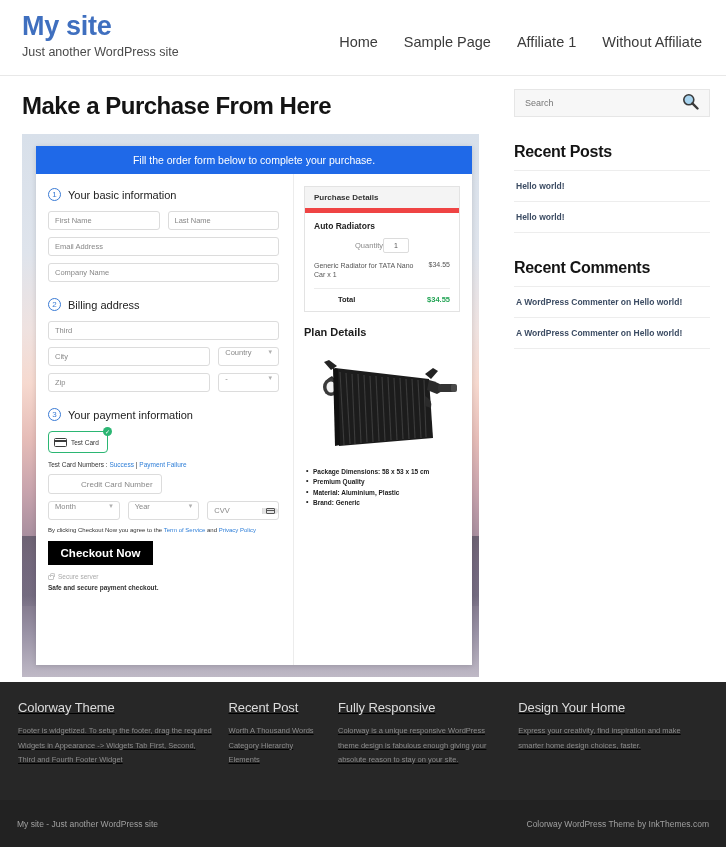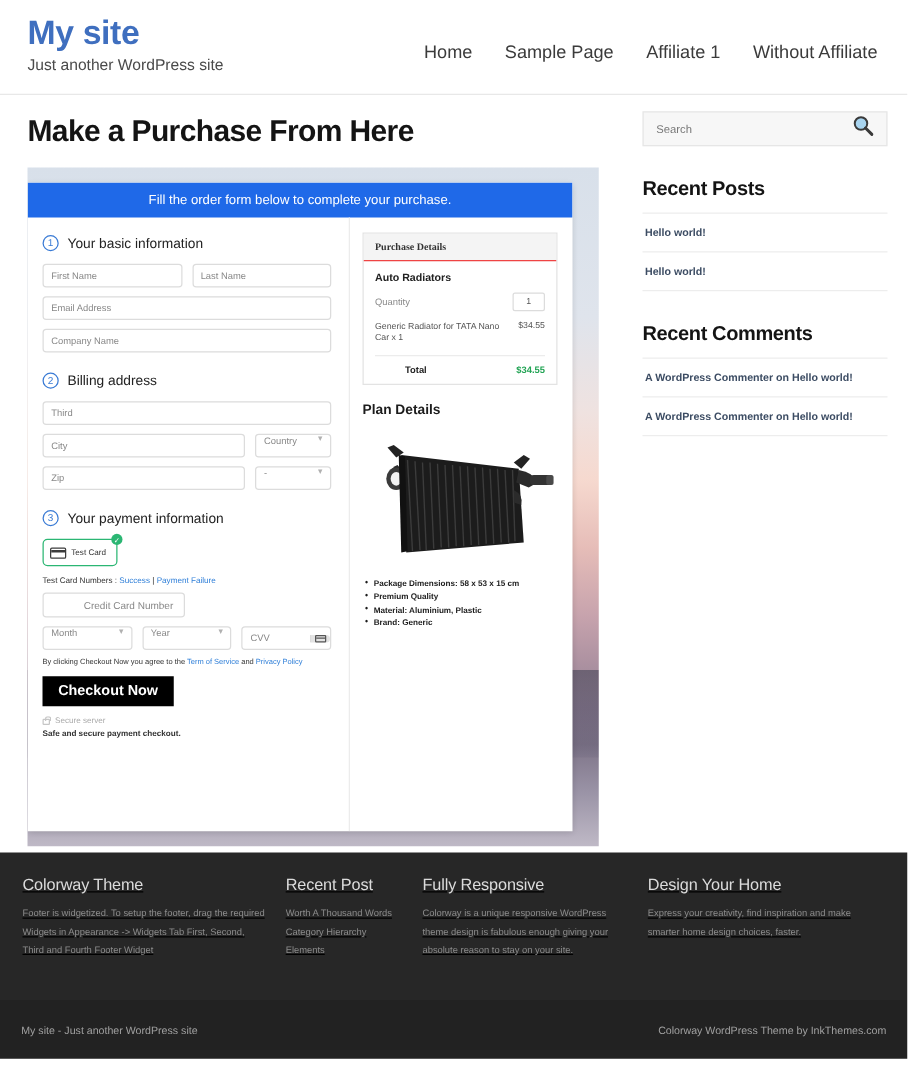--- a/index.html
+++ b/index.html
@@ -90,21 +90,21 @@
     
     content: "";
     position: absolute;
     left: 0; right: 0;
     top: 74%;
     height: 13%;
     background: linear-gradient(to bottom, rgba(60,62,80,0.55), rgba(90,85,110,0.15));
   }
   .purchase-card {
     position: absolute;
-    left: 0; top: 12px;
+    left: 14px; top: 12px;
     width: 436px;
     height: 519px;
     background: #ffffff;
     box-shadow: 0 1px 5px rgba(0,0,0,0.14);
     overflow: hidden;
   }
   .order-banner {
     height: 28px;
     background: #1f69e8;
     color: #ffffff;
@@ -261,27 +261,26 @@
     border: 1px solid #e3e3e3;
     background: #fff;
     margin-bottom: 14px;
   }
   .pd-head {
     background: #f4f4f4;
     padding: 6px 9px;
     font-size: 8px;
     font-weight: bold;
     color: #333;
-    border-bottom: 1px solid #ef4444;
-    font-family: Liberation Serif, serif;
+    border-bottom: 5px solid #ef4444;
   }
   .pd-body { padding: 8px 9px 7px 9px; }
   .pd-product { font-size: 8.5px; font-weight: bold; color: #222; margin-bottom: 7px; }
   .pd-qty-row {
-    display: flex; align-items: center; justify-content: space-between;
+    display: flex; align-items: center; justify-content: center;
     margin-bottom: 8px;
   }
   .pd-qty-label { font-size: 7.5px; color: #8a8a8a; }
   .pd-qty-box {
     width: 26px; height: 15px;
     border: 1px solid #dcdcdc; border-radius: 2px;
     font-size: 7px; color: #555;
     display: flex; align-items: center; justify-content: center;
   }
   .pd-line {

